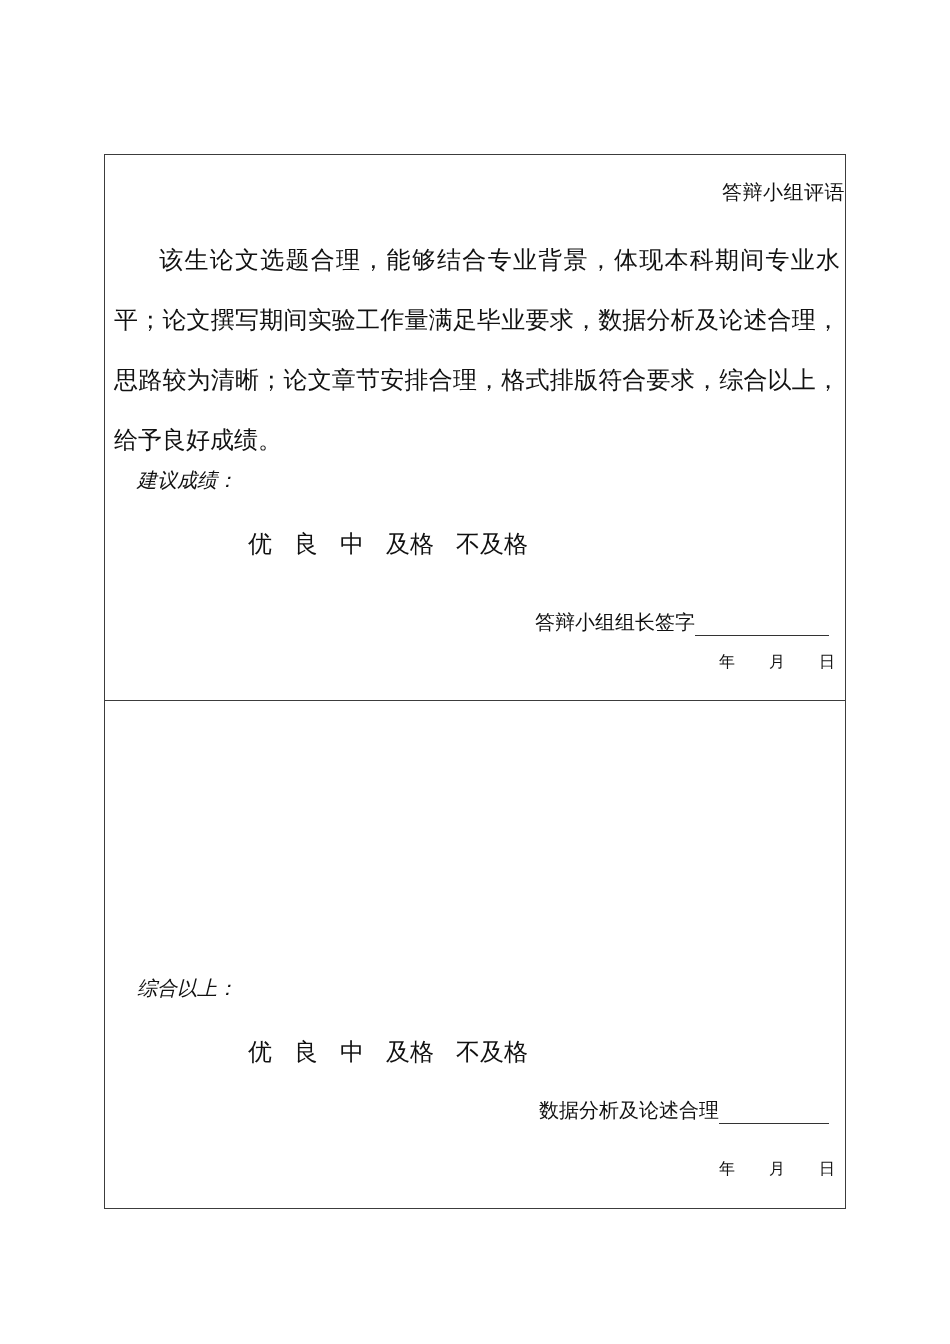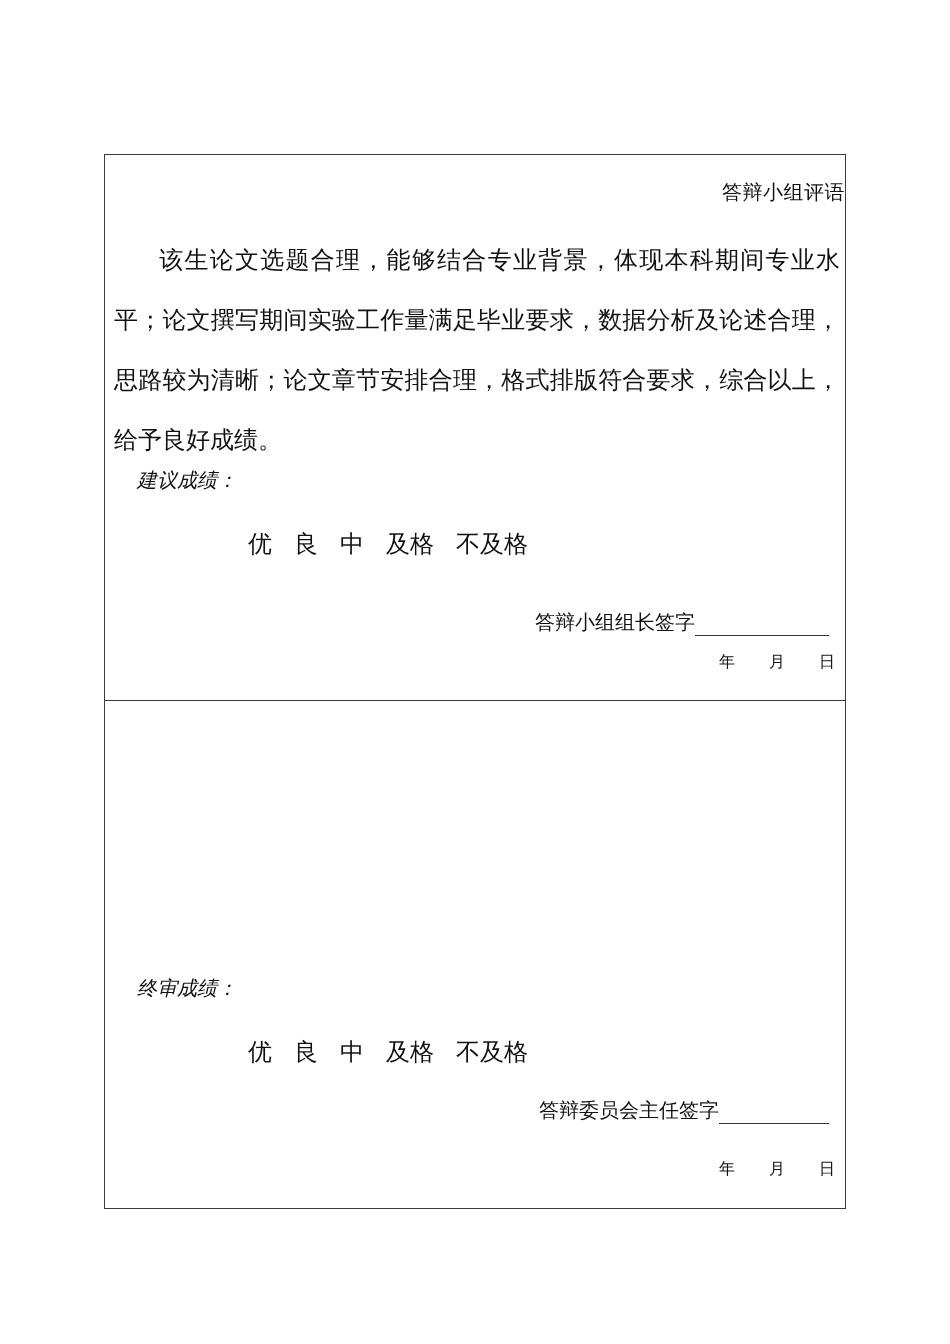--- a/index.html
+++ b/index.html
@@ -38,26 +38,26 @@
       <div class="sig" style="top:412px;margin-top:42px;">
         <span>答辩小组组长签字</span><span class="blank" style="width:134px;"></span>
       </div>
       <div class="date" style="top:497px;">
         <span>年</span><span>月</span><span>日</span>
       </div>
     </div>
 
     <div class="section sec2">
       <div class="para" style="top:75px;"></div>
-      <div class="line" style="left:32px; top:274px;">终审成绩：</div>
+      <div class="line" style="left:32px; top:274px;">综合以上：</div>
       <div class="grades" style="top:335px;">
         <span>优</span><span>良</span><span>中</span><span>及格</span><span>不及格</span>
       </div>
       <div class="sig" style="top:396px;">
-        <span>答辩委员会主任签字</span><span class="blank" style="width:110px;"></span>
+        <span>数据分析及论述合理</span><span class="blank" style="width:110px;"></span>
       </div>
       <div class="date" style="top:458px;">
         <span>年</span><span>月</span><span>日</span>
       </div>
     </div>
 
   </div>
 </div>
 
 </body></html>

